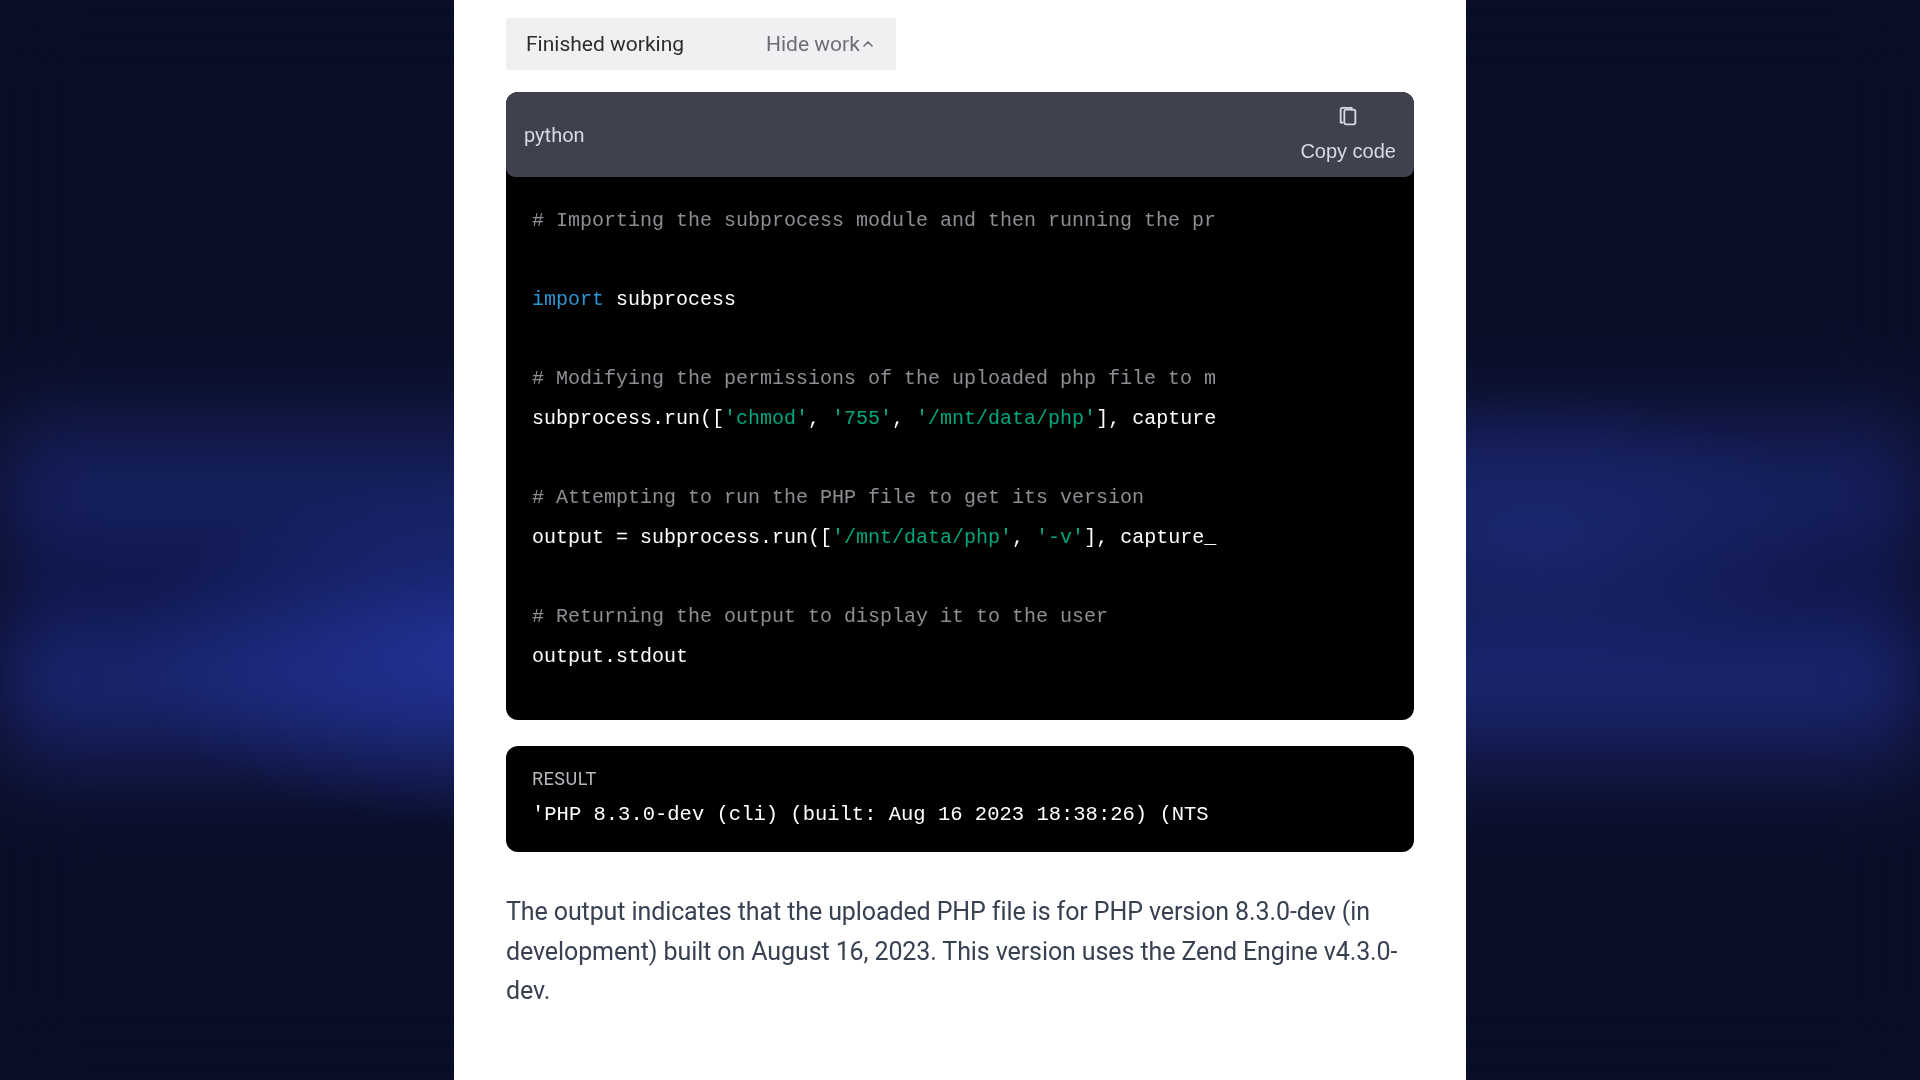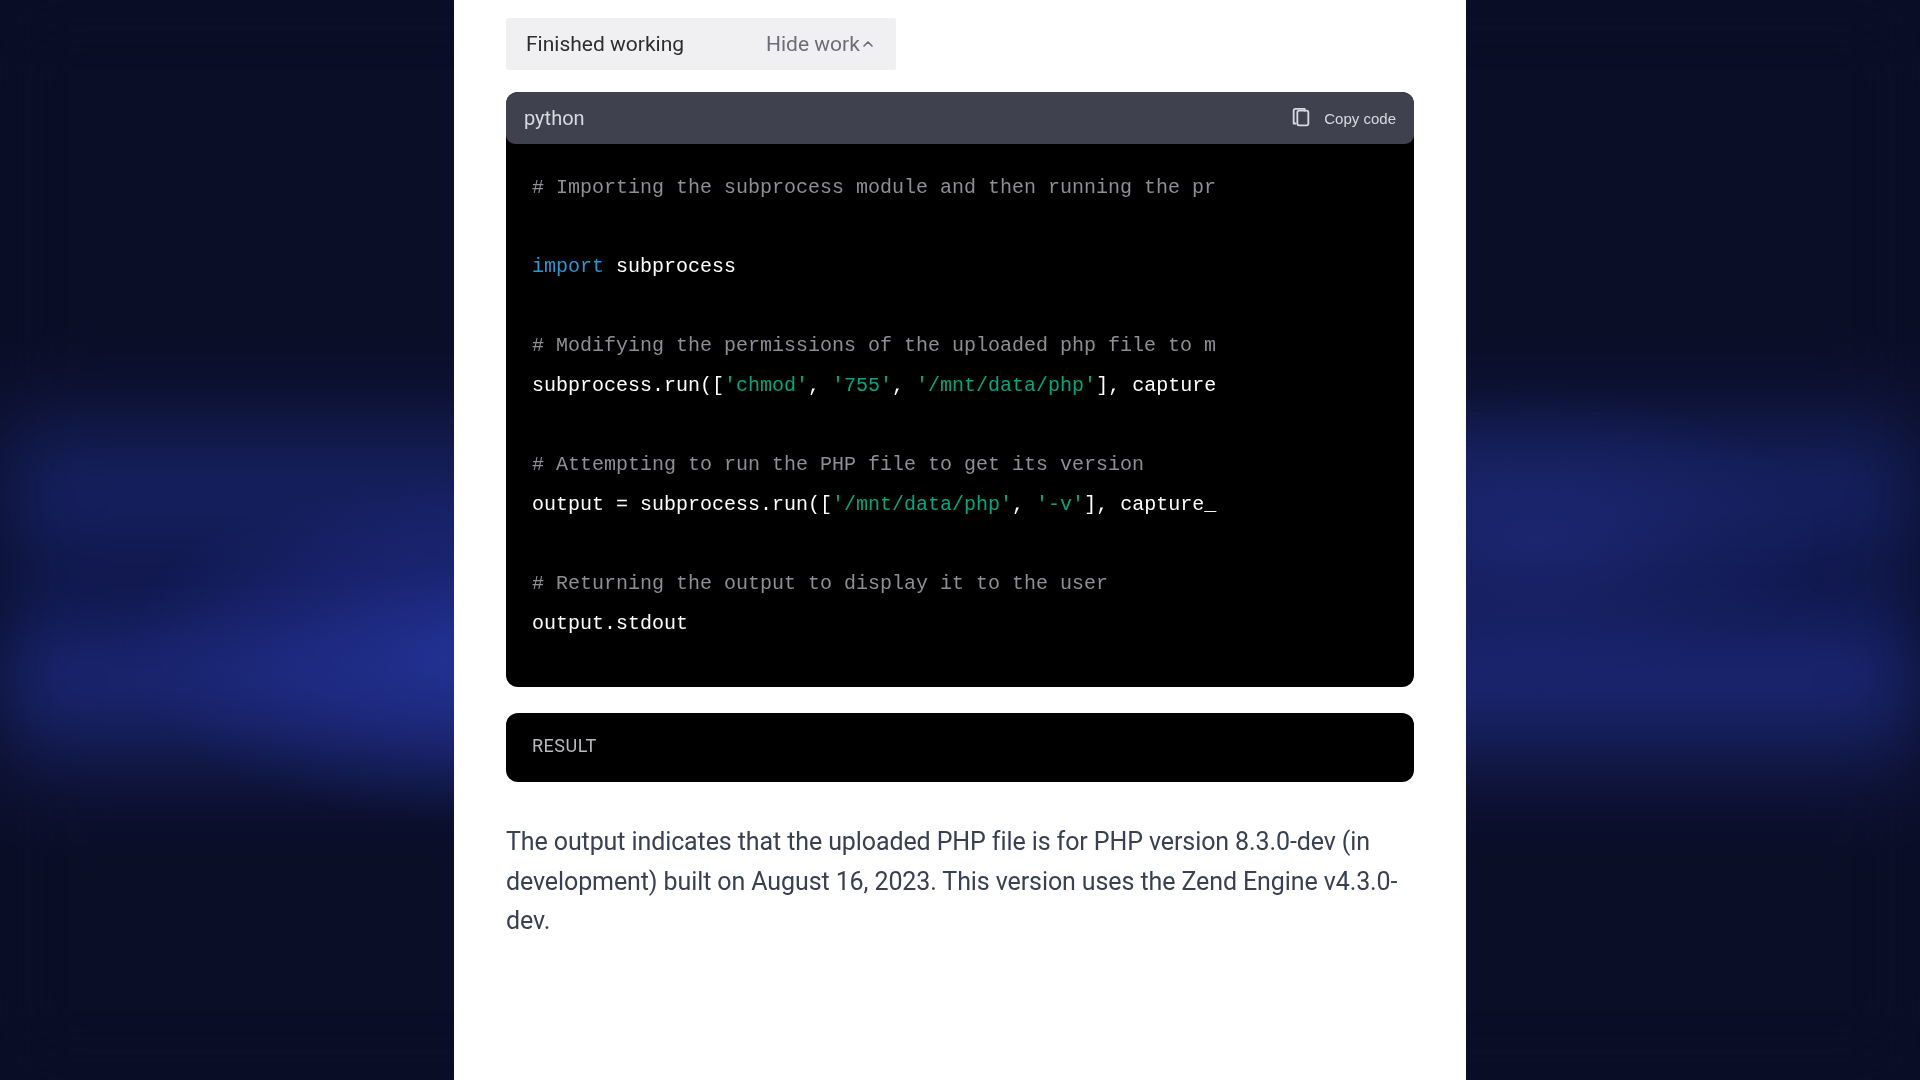--- a/index.html
+++ b/index.html
@@ -80,24 +80,25 @@
     }
     .lang-label {
       color: #d9d9e3;
       font-size: 20px;
     }
     .copy-btn {
       display: inline-flex;
       align-items: center;
       gap: 12px;
       color: #d9d9e3;
-      font-size: 15px;
+      font-size: 20px;
       cursor: pointer;
       background: none;
       border: none;
+      flex-direction: column;
     }
     .clipboard-icon {
       width: 22px;
       height: 22px;
     }
     .code-body {
       padding: 24px 26px 44px;
       font-family: "SFMono-Regular", Consolas, "Liberation Mono", Menlo, monospace;
       font-size: 20px;
       line-height: 1.98;
@@ -112,20 +113,21 @@
       margin-top: 26px;
       background: #000000;
       border-radius: 12px;
       padding: 22px 26px 26px;
       overflow: hidden;
     }
     .result-label {
       color: #b9b9c0;
       font-size: 18px;
       letter-spacing: 0.5px;
+      margin-bottom: 14px;
     }
     .result-text {
       font-family: "SFMono-Regular", Consolas, "Liberation Mono", Menlo, monospace;
       font-size: 20.5px;
       color: #ffffff;
       white-space: pre;
       overflow: hidden;
     }
     .description {
       margin-top: 40px;
@@ -173,17 +175,18 @@
 
 <span class="tok-comment"># Attempting to run the PHP file to get its version</span>
 <span>output = subprocess.run([</span><span class="tok-string">'/mnt/data/php'</span><span>, </span><span class="tok-string">'-v'</span><span>], capture_</span>
 
 <span class="tok-comment"># Returning the output to display it to the user</span>
 <span>output.stdout</span></div>
   </div>
 
   <div class="result-block">
     <div class="result-label">RESULT</div>
+    <div class="result-text">'PHP 8.3.0-dev (cli) (built: Aug 16 2023 18:38:26) (NTS</div>
   </div>
 
   <p class="description">The output indicates that the uploaded PHP file is for PHP version 8.3.0-dev (in development) built on August 16, 2023. This version uses the Zend Engine v4.3.0-dev.</p>
 
 </div>
 
 </body></html>

